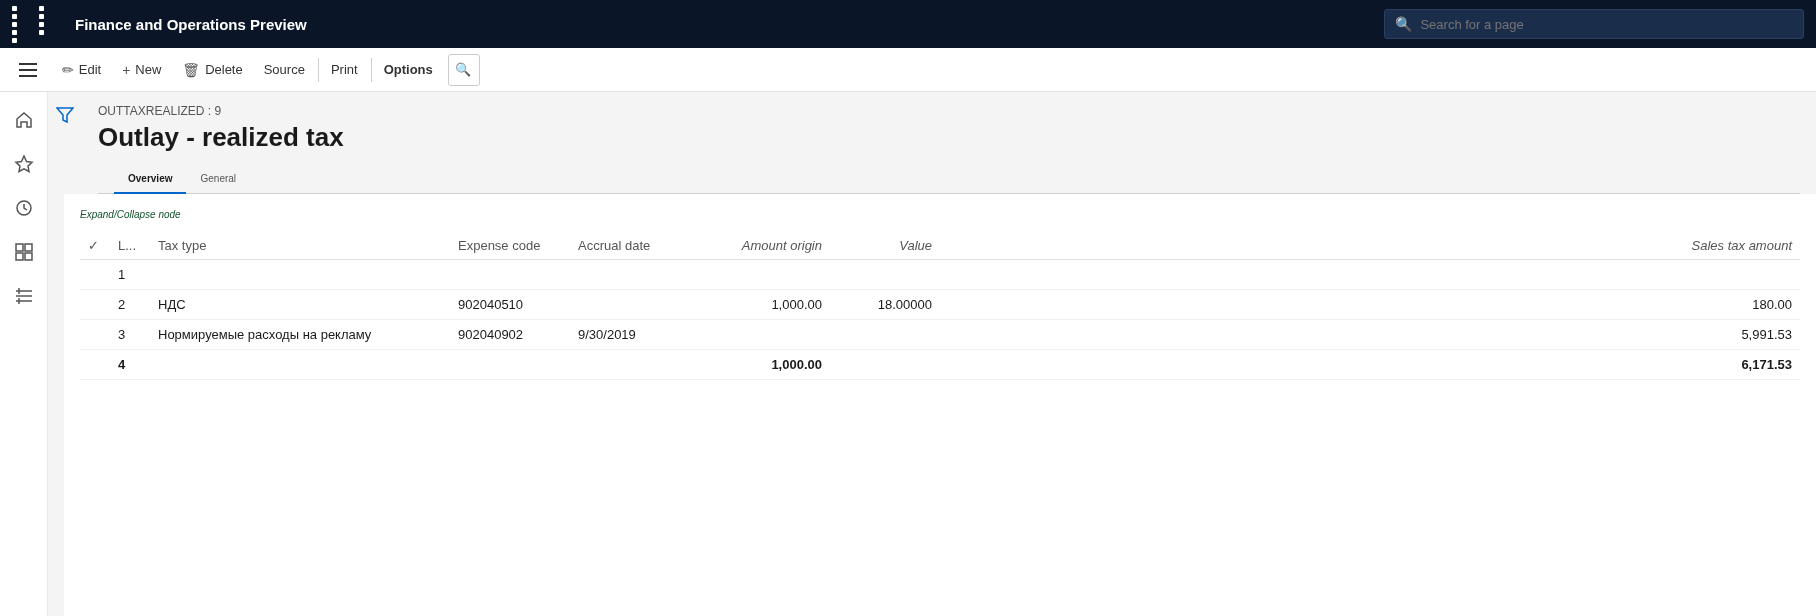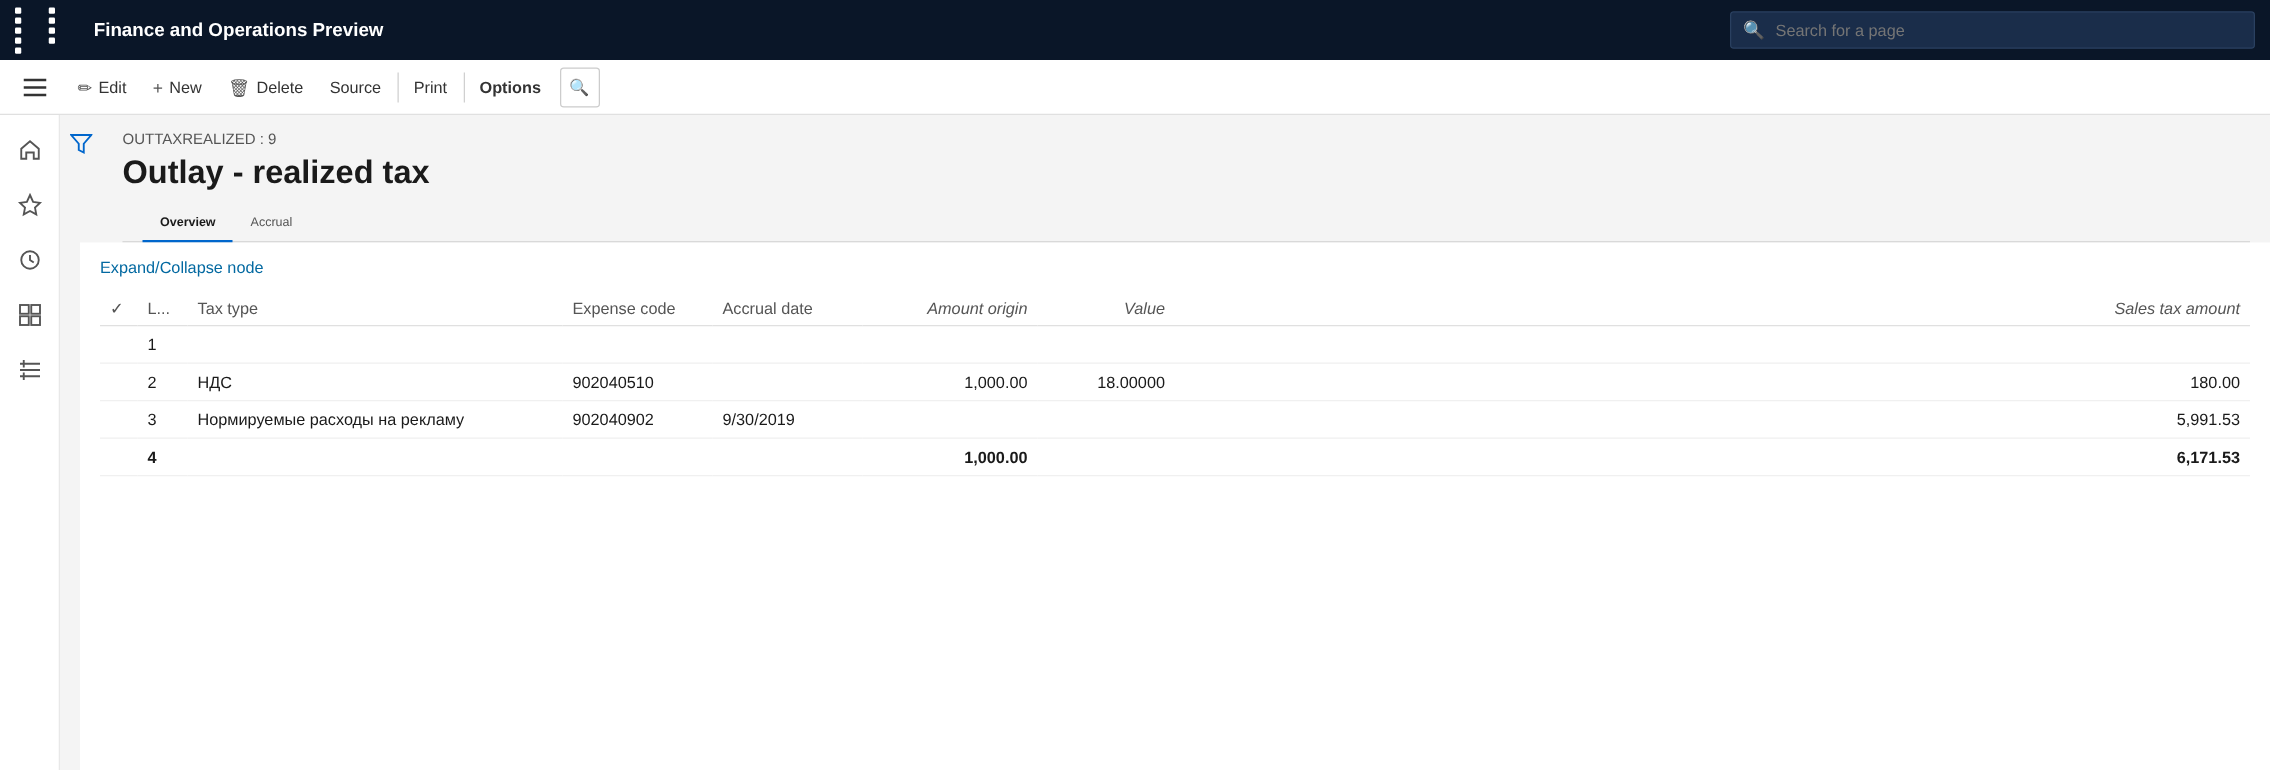--- a/index.html
+++ b/index.html
@@ -176,25 +176,26 @@
 
     
     .content-panel {
       background: white;
       margin: 0 0 0 16px;
       padding: 12px 16px;
       flex: 1;
     }
 
     .expand-collapse-link {
-      color: #0369a1;
-      cursor: pointer;
-      font-size: 13px;
+      color: #14532d;
+      cursor: pointer;
+      font-size: 10px;
       margin-bottom: 12px;
       display: inline-block;
+      font-style: italic;
     }
 
     
     table {
       width: 100%;
       border-collapse: collapse;
       font-size: 13px;
     }
     thead tr th {
       text-align: left;
@@ -332,21 +333,21 @@
       </div>
       <div class="page-header">
         <div class="page-subtitle">OUTTAXREALIZED : 9</div>
         <div class="page-title">Outlay - realized tax</div>
 
         <div class="tabs">
           <div class="tab active">
             <span>Overview</span>
           </div>
           <div class="tab">
-            <span>Accrual</span>
+            <span>General</span>
           </div>
         </div>
       </div>
     </div>
 
     <div class="content-panel">
       <a class="expand-collapse-link">Expand/Collapse node</a>
 
       
       <table>

